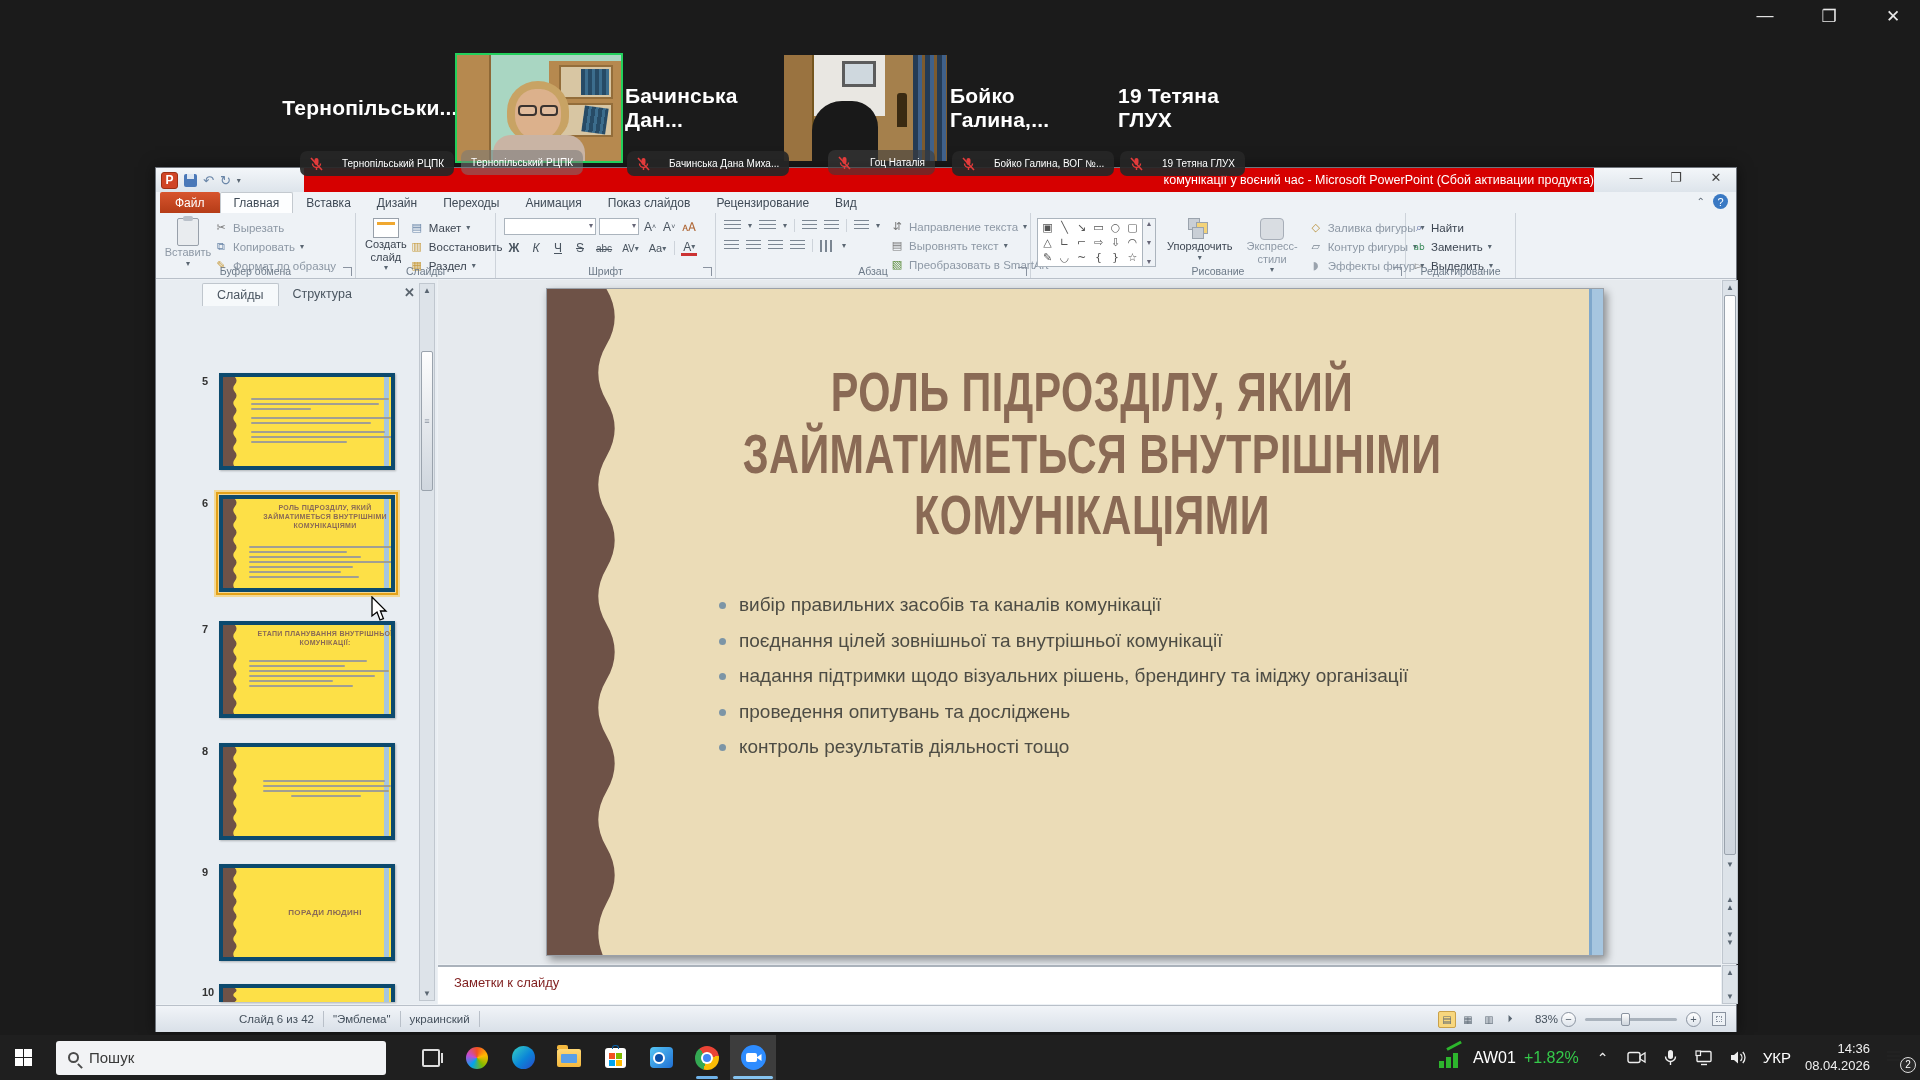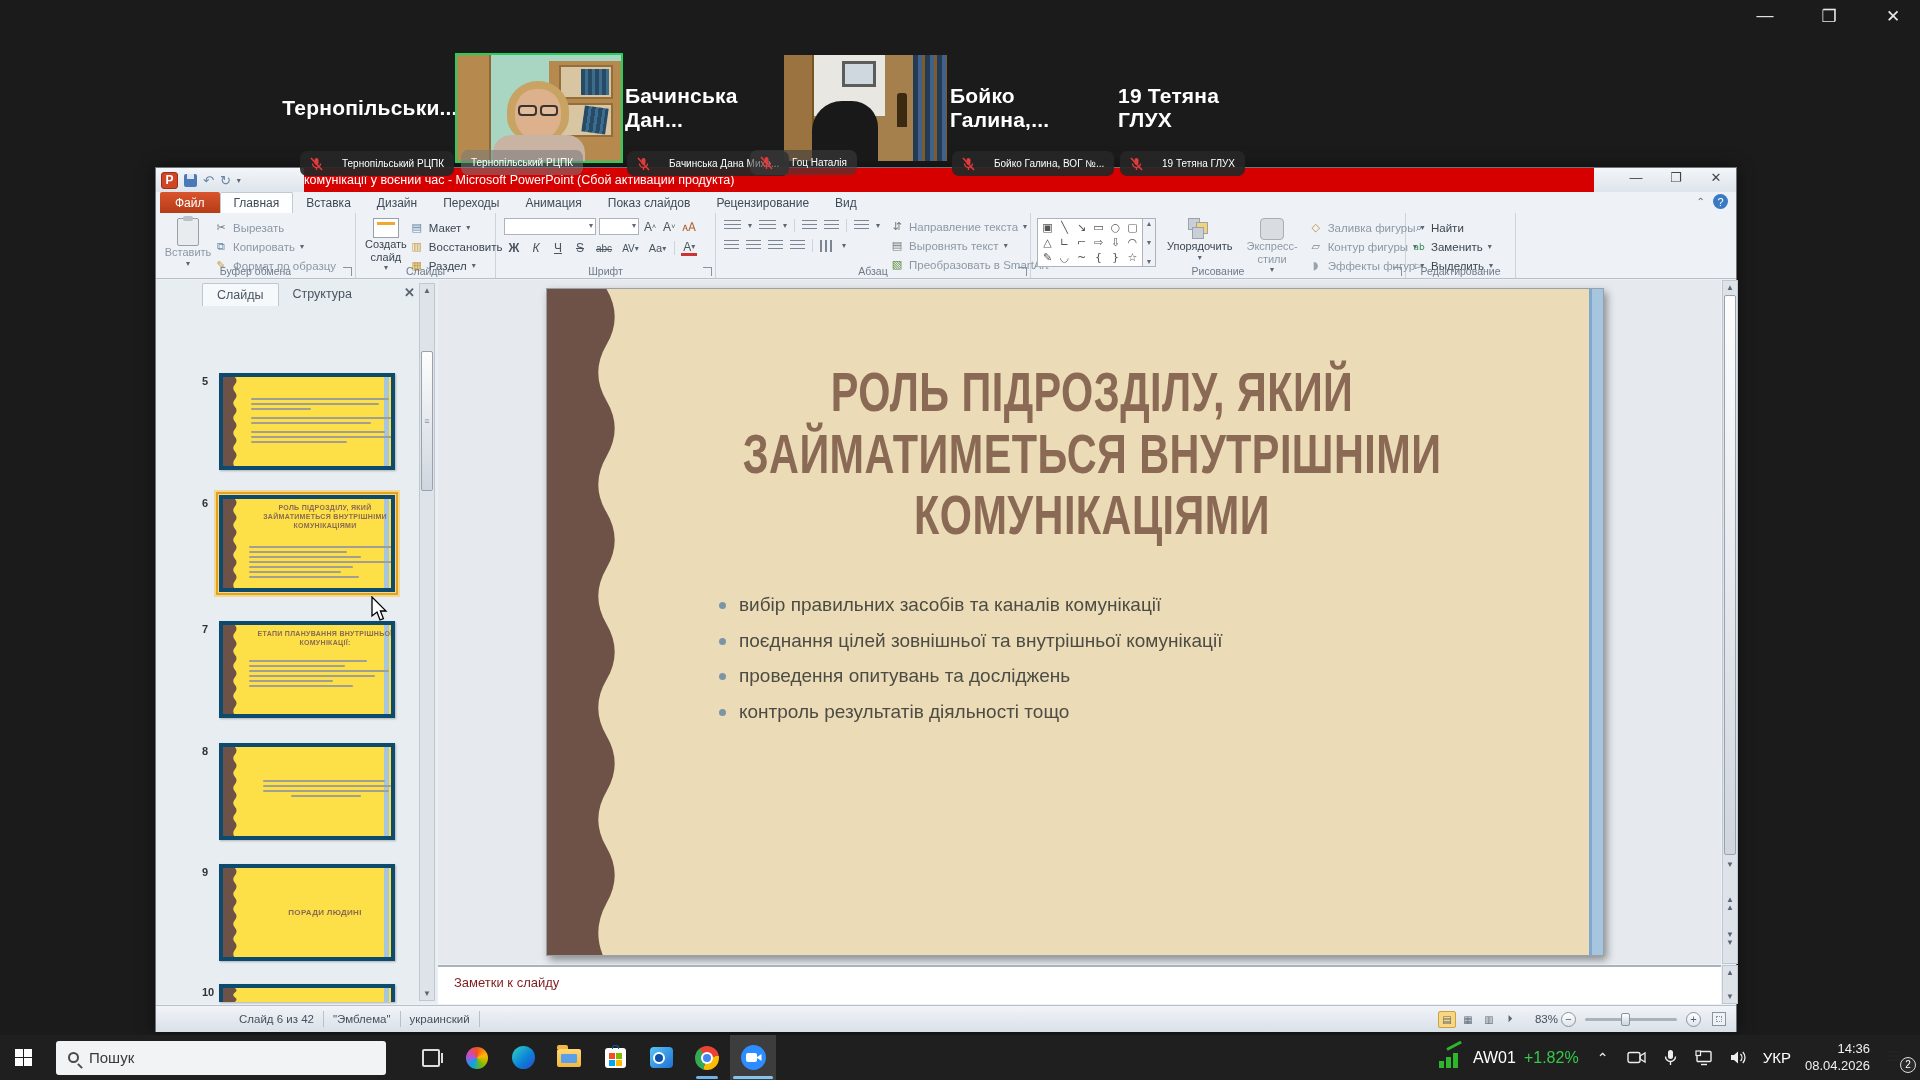--- a/index.html
+++ b/index.html
@@ -17,21 +17,21 @@
     display:flex; align-items:center; gap:19px; padding:0 10px; color:#fff; font-size:10px; white-space:nowrap; z-index:60; }
   .winctl { position:absolute; top:6px; right:10px; display:flex; gap:30px; z-index:45; }
   .winctl span { color:#e8e8e8; font-size:17px; width:34px; text-align:center; cursor:default; }
 
   
   #ppt { position:absolute; left:155px; top:167px; width:1582px; height:865px;
     background:#edf1f5; border:1px solid #6f747c; z-index:30; box-shadow:0 0 14px rgba(0,0,0,.5); }
   .ttlbar { position:absolute; left:0; top:0; width:100%; height:24px;
     background:linear-gradient(#f3f6f9,#dde4eb); }
   .redband { position:absolute; left:148px; top:0; width:1290px; height:24px; background:#d60000;
-    display:flex; align-items:center; justify-content:flex-start; color:#fff; font-size:12.5px; }
+    display:flex; align-items:center; justify-content:flex-end; color:#fff; font-size:12.5px; }
   .qat { position:absolute; left:5px; top:2px; display:flex; gap:6px; align-items:center; height:20px; }
   .pptlogo { width:17px; height:17px; background:#d04526; border:1px solid #9e2f14; border-radius:3px;
     color:#fff; font-weight:700; font-size:12px; display:flex; align-items:center; justify-content:center; }
   .floppy { width:13px; height:13px; background:#4a78b8; border-radius:2px; position:relative; }
   .floppy:before { content:""; position:absolute; left:3px; top:0; width:7px; height:5px; background:#dce6f2; }
   .uarr { color:#6a86a8; font-size:13px; font-family:"DejaVu Sans",sans-serif; }
   .wbt { color:#444; font-size:13px; width:28px; text-align:center; }
   .wbts { position:absolute; right:6px; top:2px; display:flex; gap:12px; }
 
   .tabrow { position:absolute; left:0; top:24px; width:100%; height:21px; background:#eef2f6;
@@ -584,20 +584,21 @@
     <div class="marea">
       <div class="slide">
         <svg class="bnd" viewBox="0 0 78 668" preserveAspectRatio="none">
             <use href="#waveband" fill="#6e5247"></use>
           </svg>
         <span class="stripe"></span>
         <div class="stitle">РОЛЬ ПІДРОЗДІЛУ, ЯКИЙ ЗАЙМАТИМЕТЬСЯ ВНУТРІШНІМИ КОМУНІКАЦІЯМИ</div>
         <ul class="sbullets">
           <li>вибір правильних засобів та каналів комунікації</li>
           <li>поєднання цілей зовнішньої та внутрішньої комунікації</li>
+          <li>надання підтримки щодо візуальних рішень, брендингу та іміджу організації</li>
           <li>проведення опитувань та досліджень</li>
           <li>контроль результатів діяльності тощо</li>
         </ul>
       </div>
     </div>
 
     <div class="mscroll">
       <div style="text-align:center;padding-top:2px">▲</div>
       <div class="msthumb"></div>
       <div class="dblarrow" style="top:580px">▼</div>
@@ -682,21 +683,21 @@
     </div>
     <div class="badge" style="left:461px;top:150px;background:rgba(120,120,120,.55)">
       <span>Тернопільський РЦПК</span>
     </div>
     <div class="badge" style="left:627px">
       <svg class="micoff" viewBox="0 0 13 14">
           <use href="#micoff"></use>
         </svg>
       <span>Бачинська Дана Миха...</span>
     </div>
-    <div class="badge" style="left:750px;top:150px;background:rgba(60,60,60,.6)">
+    <div class="badge" style="left:828px;top:150px;background:rgba(60,60,60,.6)">
       <svg class="micoff" viewBox="0 0 13 14">
           <use href="#micoff"></use>
         </svg>
       <span>Гоц Наталія</span>
     </div>
     <div class="badge" style="left:952px">
       <svg class="micoff" viewBox="0 0 13 14">
           <use href="#micoff"></use>
         </svg>
       <span>Бойко Галина, ВОГ №...</span>

